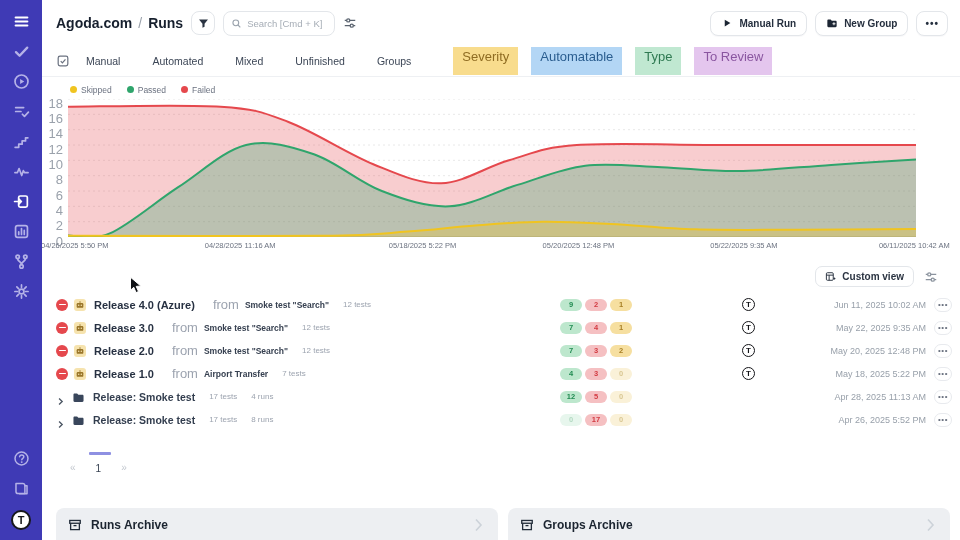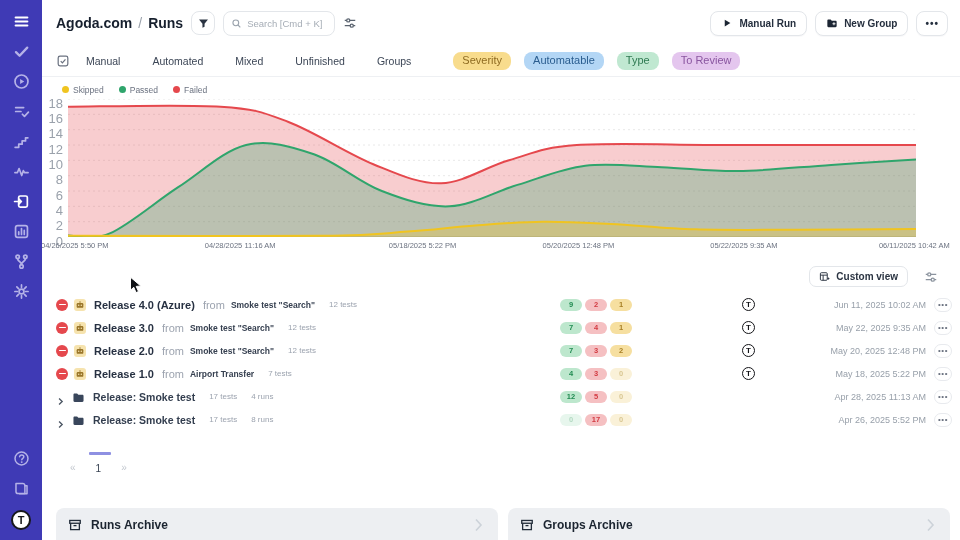--- a/index.html
+++ b/index.html
@@ -45,61 +45,61 @@
   .btn svg { width:12px; height:12px; }
   .btn.more { padding:0 8px; letter-spacing:1px; }
 
   
   .tabbar { height:31px; display:flex; align-items:center; padding:0 14px;
     border-bottom:1px solid #eef0f3; gap:0; }
   .tab-lead { width:14px; height:14px; color:#6b7280; margin-right:16px; }
   .tab-lead svg { width:100%; height:100%; }
   .tab { font-size:10.5px; color:#3c4656; margin-right:32px; cursor:pointer; }
   .pillrow { display:flex; gap:13px; margin-left:10px; }
-  .pill { font-size:11px; padding:2px 9px 4px; border-radius:8px; cursor:pointer; }
+  .pill { font-size:13px; padding:2px 9px 11px; border-radius:0; cursor:pointer; }
 
   
   .chart-sec { padding-top:6px; }
-  .legend { display:flex; gap:15px; padding-left:20px; height:13px; align-items:center; }
+  .legend { display:flex; gap:15px; padding-left:28px; height:13px; align-items:center; }
   .legend .li { display:flex; align-items:center; gap:4px; font-size:8.5px;
     color:#6b7280; cursor:pointer; }
   .legend .dot { width:7px; height:7px; border-radius:50%; }
   .chart-wrap { display:flex; margin-top:3px; }
   .ylabels { width:26px; position:relative; height:138px; flex-shrink:0; }
   .ylabels span { position:absolute; right:5px; font-size:13px; color:#9aa1ab; }
   .plot { flex:1; margin-right:44px; height:138px; position:relative; }
   .plot svg { position:absolute; inset:0; width:100%; height:100%; }
   .xlabels { position:relative; height:15px; margin:3px 44px 0 26px; }
   .xlabels span { position:absolute; transform:translateX(-50%); font-size:7.5px;
     color:#6b7280; white-space:nowrap; top:1px; }
 
   
   .runs-toolbar { display:flex; justify-content:flex-end; align-items:center;
-    gap:16px; padding:11px 22px 0 0; }
+    gap:10px; padding:11px 22px 0 0; }
   .cv-btn { height:21px; border:1px solid #e3e6ea; background:#fff; border-radius:7px;
     display:flex; align-items:center; gap:6px; padding:0 9px; font-size:10px;
     font-weight:bold; color:#2b3442; cursor:pointer; }
   .cv-btn svg { width:11px; height:11px; }
 
   .rows { margin:6px 8px 0 14px; }
   .row { height:23px; position:relative; display:flex; align-items:center; gap:6px; }
   .st-fail { width:12px; height:12px; border-radius:50%; background:#e5484d;
     position:relative; flex-shrink:0; }
   .st-fail::after { content:''; position:absolute; left:2.5px; top:5.1px; width:7px;
     height:1.8px; background:#fff; border-radius:1px; }
   .robot { width:12px; height:12px; border-radius:3px; background:#f6e3ae;
     display:flex; align-items:center; justify-content:center; flex-shrink:0; }
   .robot svg { width:10px; height:10px; }
   .chev { width:9px; height:9px; color:#4b5563; flex-shrink:0; margin-right:1px; }
   .chev svg { width:100%; height:100%; }
   .folder { width:13px; height:13px; color:#39465b; flex-shrink:0; }
   .folder svg { width:100%; height:100%; }
   .r-title { font-size:11px; color:#273142; font-weight:bold; cursor:pointer; margin-left:2px; }
   .row.group .r-title { font-weight:bold; color:#333e4f; font-size:10.5px; }
-  .r-from { font-size:11px; color:#9ca3af; margin-left:2px; }
+  .r-from { font-size:13px; color:#9ca3af; margin-left:12px; }
   .r-src { font-size:8.5px; color:#374151; font-weight:bold; }
   .r-meta { font-size:8px; color:#9ca3af; margin-left:8px; }
   .badges { position:absolute; left:504px; display:flex; gap:3px; }
   .badge { min-width:22px; height:12px; border-radius:6px; font-size:7.5px;
     font-weight:bold; display:flex; align-items:center; justify-content:center; padding:0 4px; }
   .b-pass { background:#bde7cd; color:#1f8a50; }
   .b-fail { background:#f5c0c2; color:#d23a41; }
   .b-skip { background:#f6dfa0; color:#a87f25; }
   .b-pass.muted { background:#e7f6ed; color:#b3d9c2; }
   .b-skip.muted { background:#faf1d8; color:#d9c793; }

